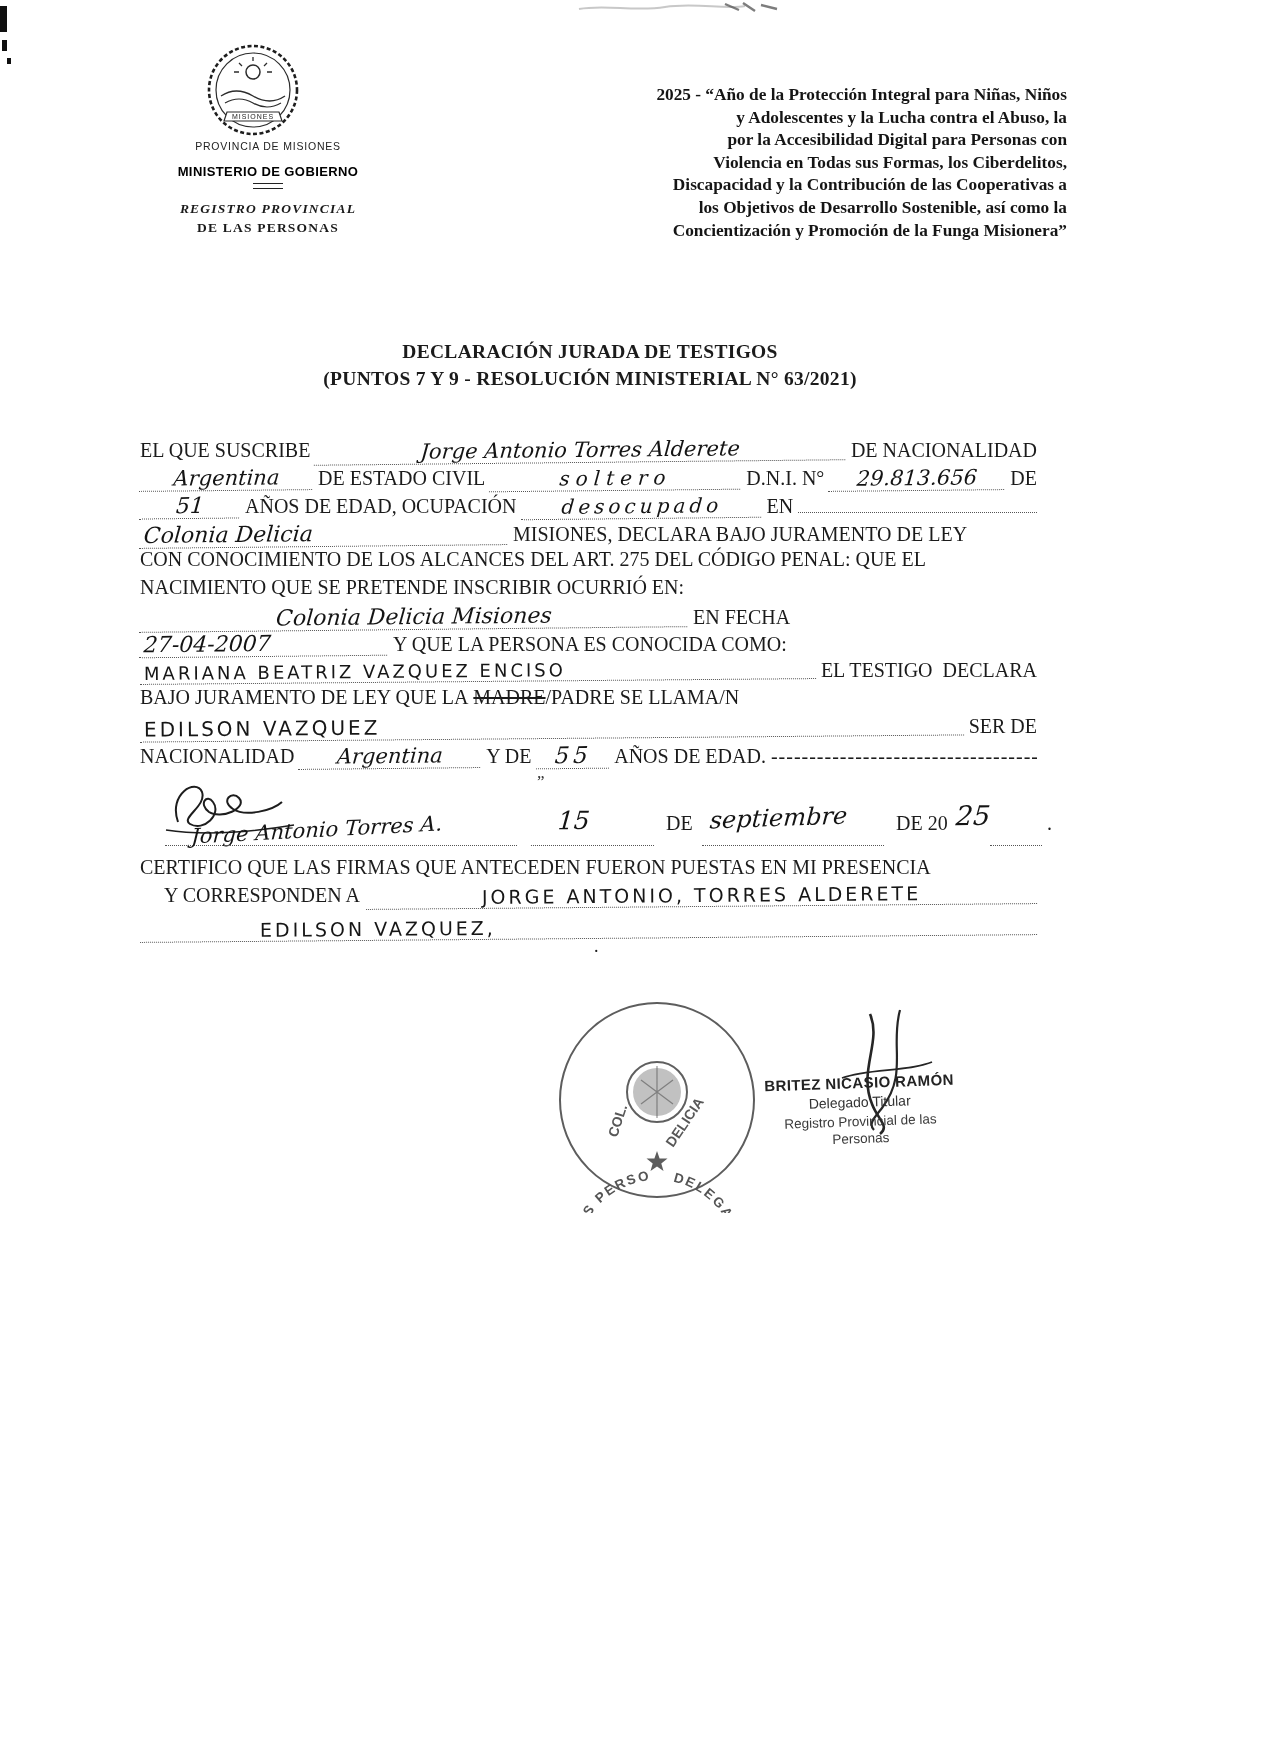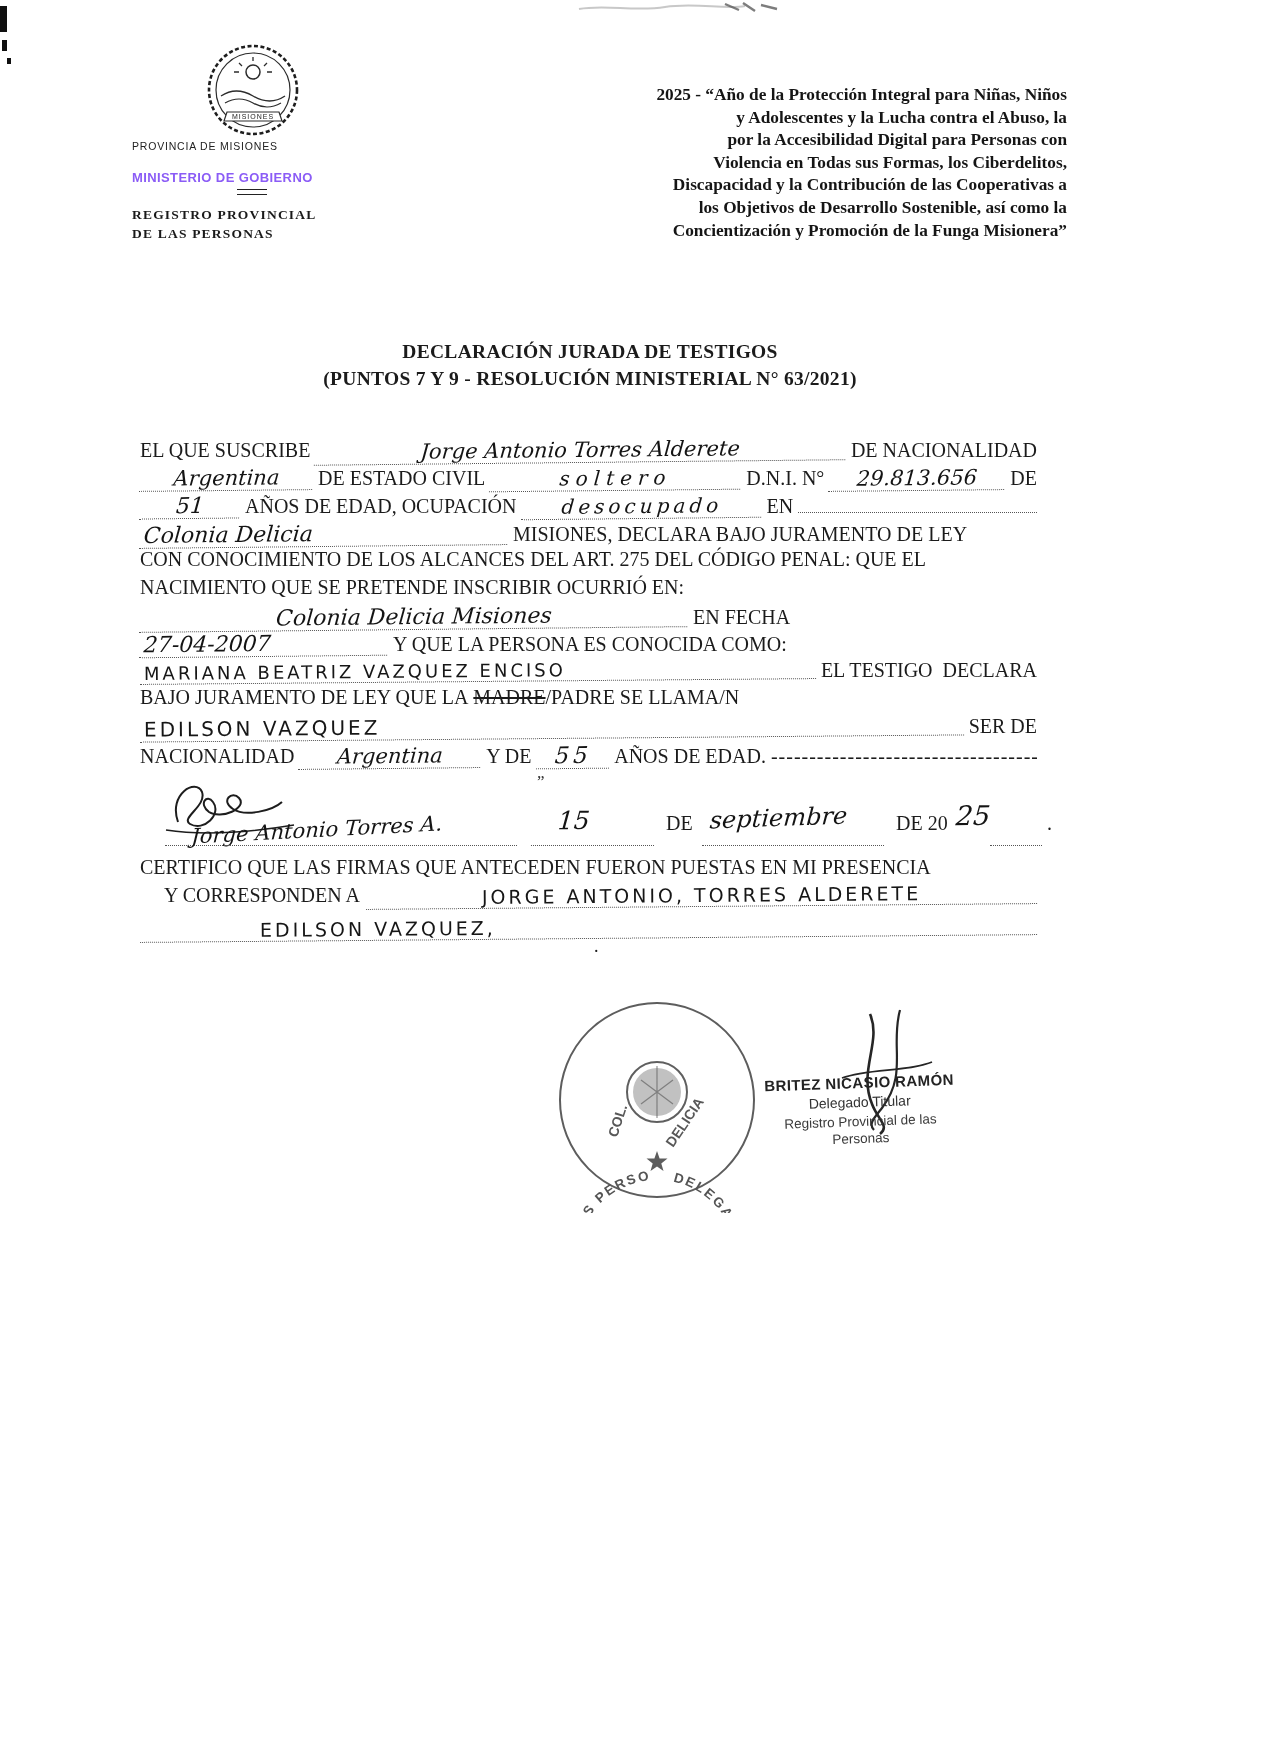--- a/index.html
+++ b/index.html
@@ -5,25 +5,25 @@
   html,body{margin:0;padding:0;background:#e8e8e8;}
   #page{position:relative;width:1275px;height:1755px;background:#ffffff;overflow:hidden;
         font-family:"Liberation Serif",serif;color:#1b1b1b;}
   .abs{position:absolute;}
   .printed{font-family:"Liberation Serif",serif;color:#1c1c1c;}
   .hw{font-family:"DejaVu Serif",serif;font-style:italic;color:#141414;display:inline-block;transform:skewX(-5deg) rotate(-0.6deg);}
   .hw-caps{font-family:"DejaVu Sans",sans-serif;color:#161616;letter-spacing:3px;display:inline-block;transform:rotate(-0.5deg);}
   .sp6{letter-spacing:6px;}
   .sp4{letter-spacing:4px;}
   
-  #ministry{left:132px;top:140px;width:240px;text-align:left;}
+  #ministry{left:148px;top:140px;width:240px;text-align:center;}
   #ministry .l1{font-family:"Liberation Sans",sans-serif;font-size:10.5px;letter-spacing:.8px;color:#222;}
-  #ministry .l2{font-family:"Liberation Sans",sans-serif;font-size:13px;font-weight:bold;letter-spacing:.4px;color:#8b5cf6;margin-top:18px;}
+  #ministry .l2{font-family:"Liberation Sans",sans-serif;font-size:13px;font-weight:bold;letter-spacing:.4px;color:#000000;margin-top:12px;}
   #ministry .equals{width:30px;height:4px;border-top:1.6px solid #222;border-bottom:1.6px solid #222;margin:4px auto 0 auto;}
-  #ministry .l3{font-size:13.5px;font-weight:600;letter-spacing:1.2px;color:#1a1a1a;margin-top:12px;}
+  #ministry .l3{font-size:13.5px;font-weight:600;letter-spacing:1.2px;color:#1a1a1a;margin-top:12px;font-style:italic;}
   #ministry .l4{font-size:13.5px;font-weight:700;letter-spacing:1.2px;color:#1a1a1a;margin-top:3px;}
   #motto{left:452px;top:84px;width:615px;text-align:right;font-weight:bold;font-size:17.3px;line-height:22.6px;color:#151515;}
   #doc-title{left:140px;top:338px;width:900px;text-align:center;font-weight:bold;font-size:19.5px;line-height:27px;letter-spacing:.3px;}
   
   #form-body{left:140px;top:438px;width:897px;font-size:20px;}
   .fline{display:flex;align-items:baseline;height:27.6px;white-space:nowrap;}
   .fline > *{margin-right:5px;}
   .fline > *:last-child{margin-right:0;}
   .lb{white-space:pre;font-family:Liberation Serif, serif;}
   .fill{border-bottom:1.4px dotted #555;text-align:center;padding:0 4px;}

